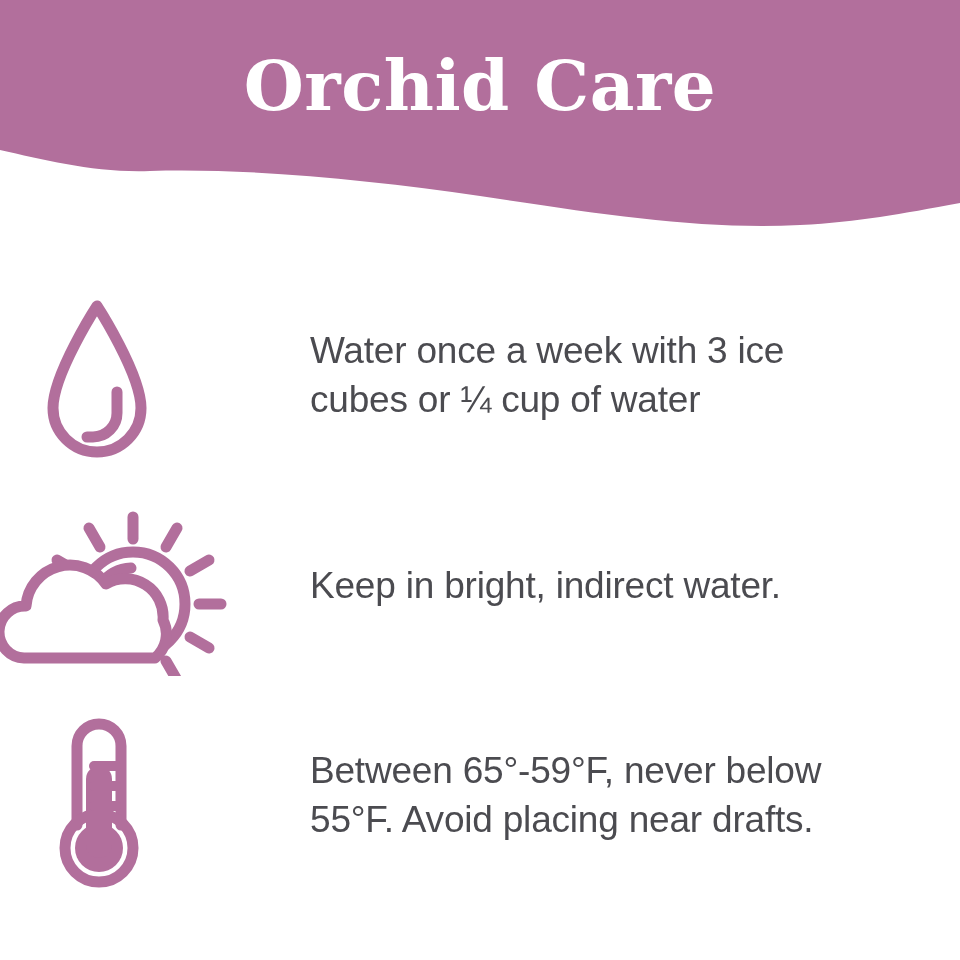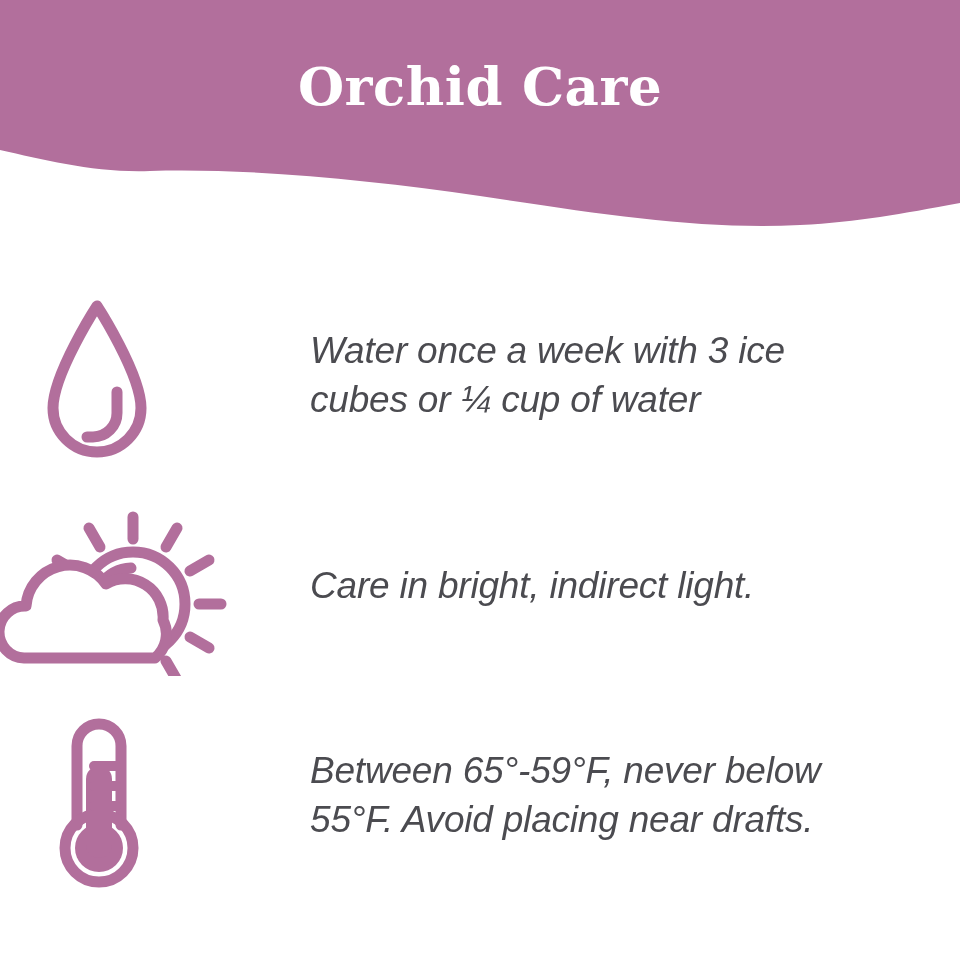--- a/index.html
+++ b/index.html
@@ -33,33 +33,32 @@
   }
   #header-title {
     position: absolute;
     left: 0;
     top: 40px;
     width: 960px;
     text-align: center;
     color: #ffffff;
     font-family: "DejaVu Serif", "Liberation Serif", serif;
     font-weight: bold;
-    font-size: 53px;
+    font-size: 69px;
     line-height: 92px;
     letter-spacing: 0.5px;
     white-space: nowrap;
   }
 
   
   #tips-list {
     position: absolute;
     left: 0;
     top: 270px;
     width: 808px;
-    font-style: italic;
   }
   .tip-row {
     position: relative;
     display: flex;
     align-items: center;
     width: 960px;
     height: 210px;
   }
   .tip-icon-cell {
     position: relative;
@@ -145,21 +144,21 @@
                    a31 31 0 0 1 -8 38
                    L24 152 Z" fill="#ffffff" stroke="none"></path>
           <path d="M24 152
                    a26 26 0 0 1 2 -52
                    a44 44 0 0 1 80 -22
                    a38 38 0 0 1 57 36
                    a31 31 0 0 1 -8 38
                    Z" fill="none" stroke="#b26f9c" stroke-width="11" stroke-linejoin="round" stroke-linecap="round"></path>
         </svg>
       </div>
-      <div class="tip-text">Care in bright, indirect light.</div>
+      <div class="tip-text">Keep in bright, indirect water.</div>
     </div>
 
     <div class="tip-row">
       <div class="tip-icon-cell">
         <svg id="icon-thermo" class="tip-icon" width="110" height="180" viewBox="0 0 110 180">
 
           <path d="M33 112
                    L33 33
                    a22 22 0 0 1 44 0
                    L77 112" fill="none" stroke="#b26f9c" stroke-width="11" stroke-linecap="round"></path>

